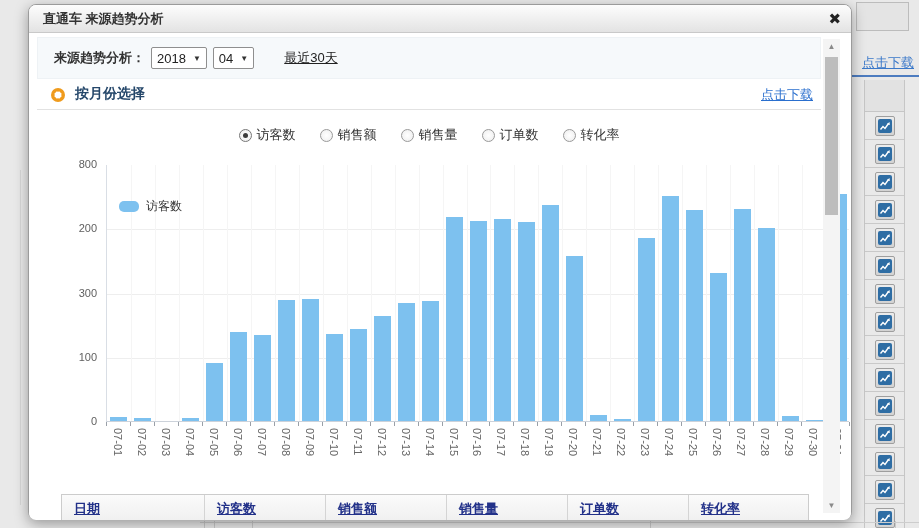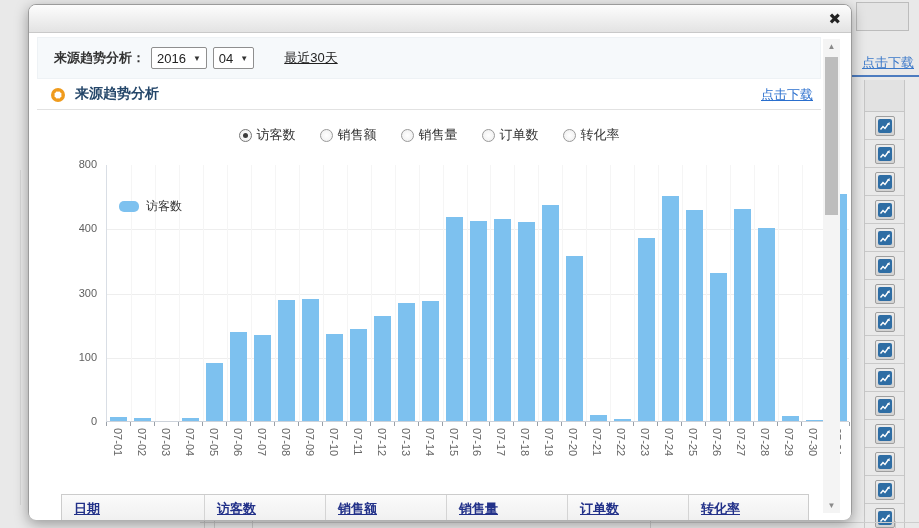--- a/index.html
+++ b/index.html
@@ -237,41 +237,42 @@
     <div class="v" style="left:204px"></div>
     <div class="v" style="left:214px"></div>
     <div class="v" style="left:252px"></div>
     <div class="v" style="left:650px"></div>
     <div class="v" style="left:895px"></div>
   </div>
 </div>
 
 <div class="modal">
   <div class="modal-header">
+    <span class="modal-title">直通车 来源趋势分析</span>
     <span class="modal-close">✖</span>
   </div>
 
   <div class="modal-body">
 
     <div class="filter-bar">
       <span class="filter-label">来源趋势分析：</span>
       <span class="select">
-        <span>2016</span>
+        <span>2018</span>
         <span class="arr">▼</span>
       </span>
       <span class="select">
         <span>04</span>
         <span class="arr">▼</span>
       </span>
       <a class="recent-link">最近30天</a>
     </div>
 
     <div class="section-row">
       <span class="bullet"></span>
-      <span class="section-title">来源趋势分析</span>
+      <span class="section-title">按月份选择</span>
       <a class="dl-link">点击下载</a>
     </div>
     <div class="section-hr"></div>
 
     <div class="metrics" id="metrics">
         <label class="metric">
           <span class="radio sel"></span>
           <span>访客数</span>
         </label>
         <label class="metric">
@@ -359,21 +360,21 @@
           <div class="vgrid" style="left: 719.032px;"></div>
           <div class="bar" title="07-31 访客数: 353" style="left: 722.516px; width: 17px; height: 226.802px;"></div>
         </div>
       <div class="legend">
         <span class="swatch"></span>
         <span class="ltext">访客数</span>
       </div>
     <div class="ylab" style="top: 250px;">0</div>
         <div class="ylab" style="top: 185.75px;">100</div>
         <div class="ylab" style="top: 121.5px;">300</div>
-        <div class="ylab" style="top: 57.25px;">400</div>
+        <div class="ylab" style="top: 57.25px;">200</div>
         <div class="ylab" style="top: -7px;">800</div>
         <div class="xlab" style="left: 77px; width: 23.9677px;">
           <span>07-01</span>
         </div>
         <div class="xlab" style="left: 100.968px; width: 23.9677px;">
           <span>07-02</span>
         </div>
         <div class="xlab" style="left: 124.935px; width: 23.9677px;">
           <span>07-03</span>
         </div>

